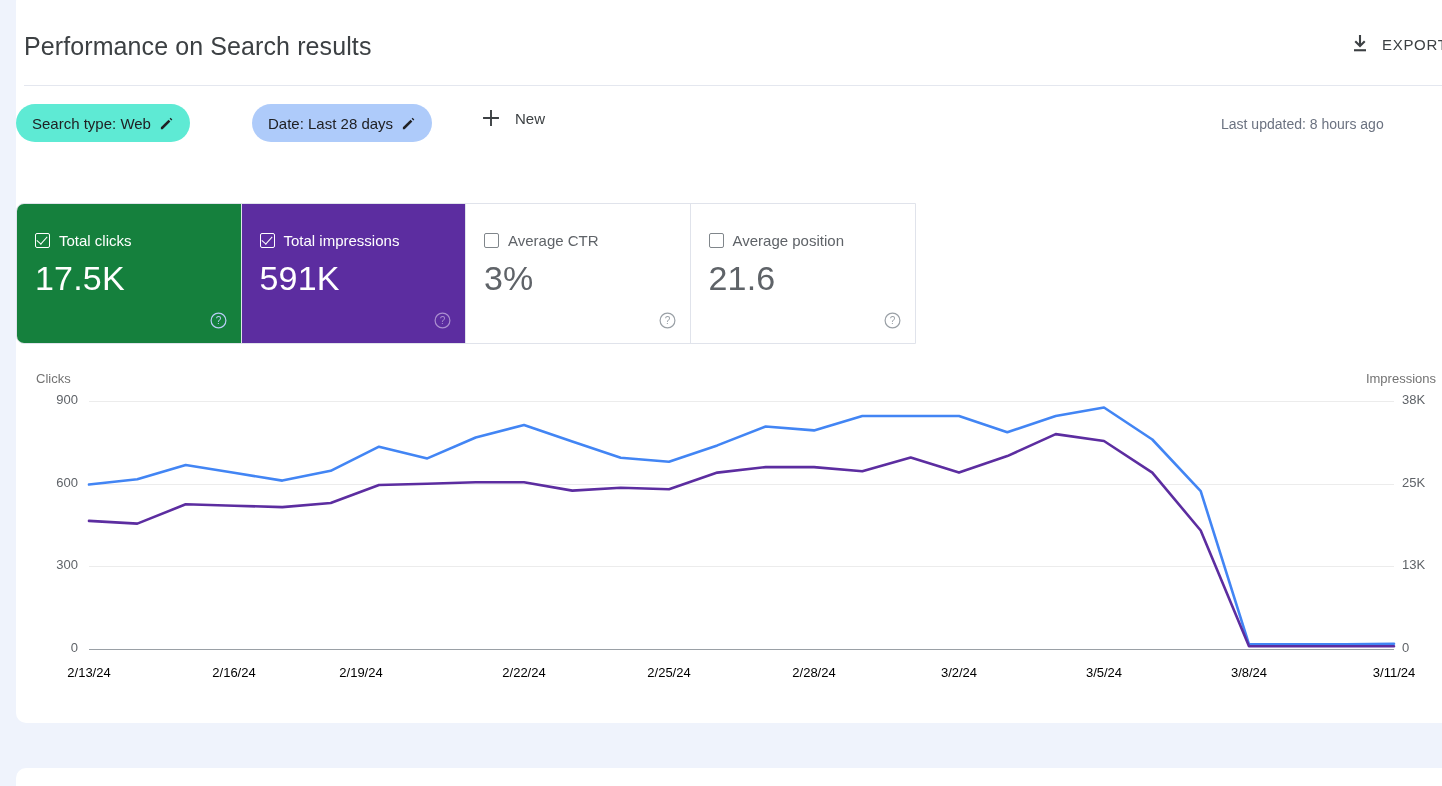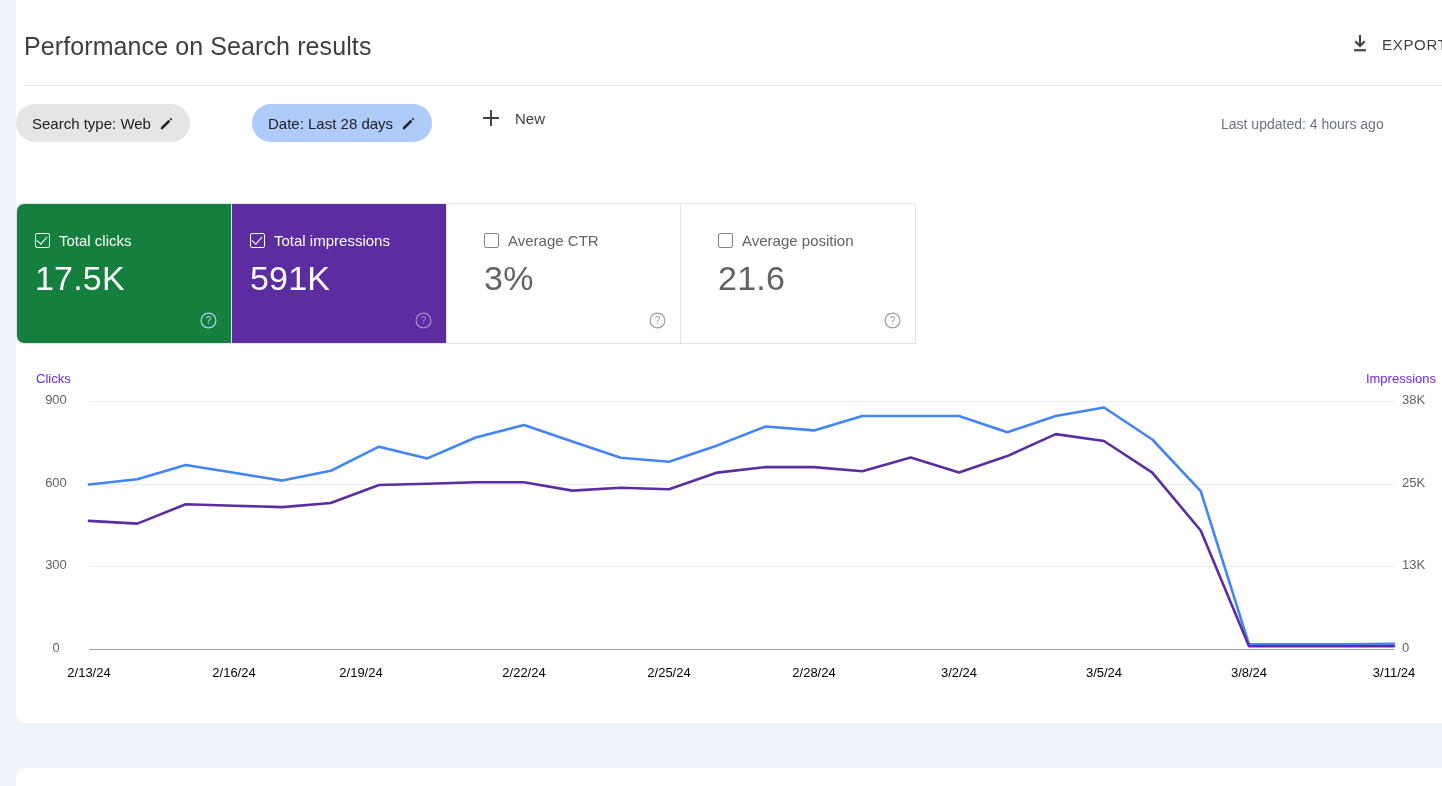--- a/index.html
+++ b/index.html
@@ -52,21 +52,21 @@
     width: 1442px; height: 60px;
   }
   .chip {
     position: absolute; top: 9px;
     display: flex; align-items: center; gap: 8px;
     height: 38px; padding: 0 16px;
     border-radius: 19px;
     font-size: 15px; color: #202124;
     cursor: pointer; white-space: nowrap;
   }
-  .chip.light { background: #e5e5e5; }
+  .chip.light { background: #5eead4; }
   .chip.dark  { background: #aecbfa; }
   .chip-pencil { width: 15px; height: 15px; display: block; }
   .new-btn {
     position: absolute; left: 465px; top: 13px;
     display: flex; align-items: center; gap: 14px;
     cursor: pointer;
   }
   .plus-icon { width: 20px; height: 20px; display: block; }
   .new-label { font-size: 15px; color: #3c4043; }
   .last-updated {
@@ -86,21 +86,21 @@
   .metric {
     position: relative;
     width: 225px; height: 139px;
     padding: 28px 18px 0 18px;
     border-right: 1px solid #e0e3eb;
     cursor: pointer;
   }
   .metric:last-child { border-right: none; }
   .metric.active-clicks { background: #15803d; }
   .metric.active-impr   { background: #5c2da0; }
-  .metric.inactive      { background: #ffffff; margin-left: 19px; }
+  .metric.inactive      { background: #ffffff; }
   .metric-head {
     display: flex; align-items: center; gap: 9px;
   }
   .cbox {
     width: 15px; height: 15px; flex: none;
     border-radius: 2px; position: relative;
     display: block;
   }
   .cbox.on  { background: transparent; border: 1.6px solid #ffffff; }
   .cbox.off { background: transparent; border: 1.6px solid #80868b; }
@@ -126,29 +126,29 @@
     position: absolute; right: 14px; bottom: 14px;
     width: 17px; height: 17px; cursor: pointer;
   }
 
   
   .chart-area {
     position: absolute; left: 0; top: 368px;
     width: 1442px; height: 330px;
   }
   .axis-title {
-    position: absolute; font-size: 13px; color: #6d28d9; white-space: nowrap;
+    position: absolute; font-size: 13px; color: #737373; white-space: nowrap;
   }
   .axis-title.left  { left: 20px;  top: 11px; }
   .axis-title.right { right: 22px; top: 11px; text-align: center; }
   .ytick {
     position: absolute; font-size: 13px; color: #5f6368;
     white-space: nowrap;
   }
-  .ytick.left  { width: 44px; text-align: center; left: 18px; }
+  .ytick.left  { width: 44px; text-align: right; left: 18px; }
   .ytick.right { left: 1386px; text-align: left; }
   .gridline {
     position: absolute; left: 73px; width: 1305px;
     height: 1px; background: #ececec;
   }
   .gridline.base { background: #9aa0a6; }
   .plot { position: absolute; left: 0; top: 0; width: 1442px; height: 330px; }
   .xtick {
     position: absolute; top: 305px;
     font-size: 13px; color: #000000;
@@ -219,21 +219,21 @@
 
       <div class="new-btn">
         <span class="plus-icon">
           <svg viewBox="0 0 20 20" width="20" height="20">
             <path d="M10 3 L10 17 M3 10 L17 10" stroke="#3c4043" stroke-width="1.9" stroke-linecap="square"></path>
           </svg>
         </span>
         <span class="new-label">New</span>
       </div>
 
-      <div class="last-updated">Last updated: 4 hours ago</div>
+      <div class="last-updated">Last updated: 8 hours ago</div>
     </div>
 
     <div class="metrics">
 
       <div class="metric active-clicks">
         <div class="metric-head">
           <span class="cbox on"></span>
           <span class="metric-label">Total clicks</span>
         </div>
         <div class="metric-value">17.5K</div>

